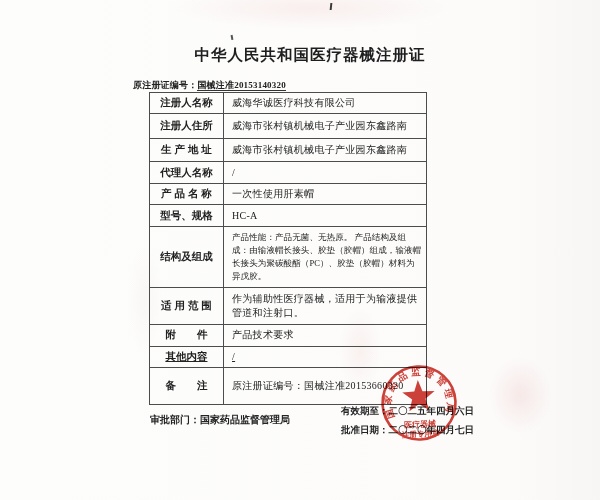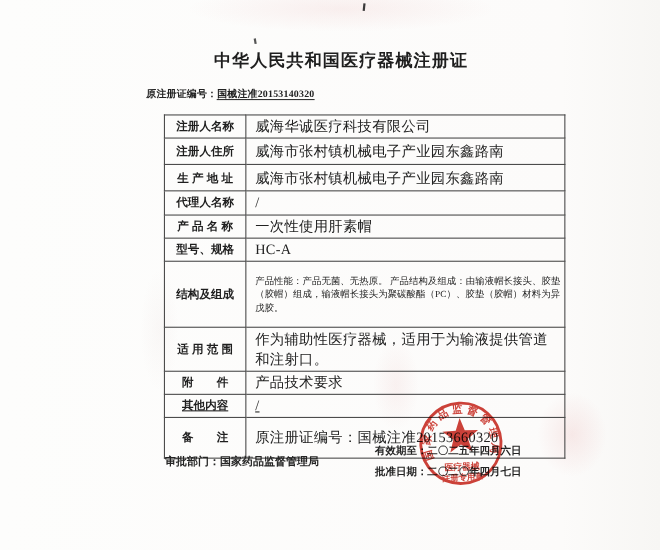--- a/index.html
+++ b/index.html
@@ -26,37 +26,37 @@
     font-size:15.5px; font-weight:700; letter-spacing:1px;
     color:#1e1e1e;
   }
   .certno {
     position:absolute; left:133px; top:79px;
     font-size:9px; font-weight:700; color:#222;
     letter-spacing:0.2px;
   }
   .certno .num { border-bottom:1px solid #333; font-weight:700;text-align:right; }
   table.cert-table {
-    position:absolute; left:149px; top:104px;
-    width:365px; height:313px;
+    position:absolute; left:149px; top:92px;
+    width:278px; height:313px;
     border-collapse:collapse;
     table-layout:fixed;
   }
   table.cert-table td {
     border:1px solid #4c4c4c;
     vertical-align:middle;
   }
   td.lbl {
     width:74px; text-align:center;
     font-size:10.5px; font-weight:700; color:#1f1f1f;
     font-family:"Liberation Sans","DejaVu Sans",sans-serif;
   }
   td.val {
     padding-left:8px; padding-right:3px;
-    font-size:13px; color:#222; letter-spacing:0.3px;
+    font-size:10px; color:#222; letter-spacing:0.3px;
   }
   tr.r1{height:20px;} tr.r2{height:23px;} tr.r3{height:22px;} tr.r4{height:21px;}
   tr.r5{height:20px;} tr.r6{height:20px;} tr.r7{height:20px;} tr.r8{height:57px;}
   tr.r9{height:35px;} tr.r10{height:20px;} tr.r11{height:20px;text-decoration:underline;} tr.r12{height:35px;}
   tr.r8 td.val { font-size:8.5px; line-height:1.5; padding-top:3px; padding-bottom:3px; letter-spacing:0.1px; }
   .dept {
     position:absolute; left:150px; top:413px;
     font-size:10px; font-weight:700; color:#242424;
   }
   .dates {

